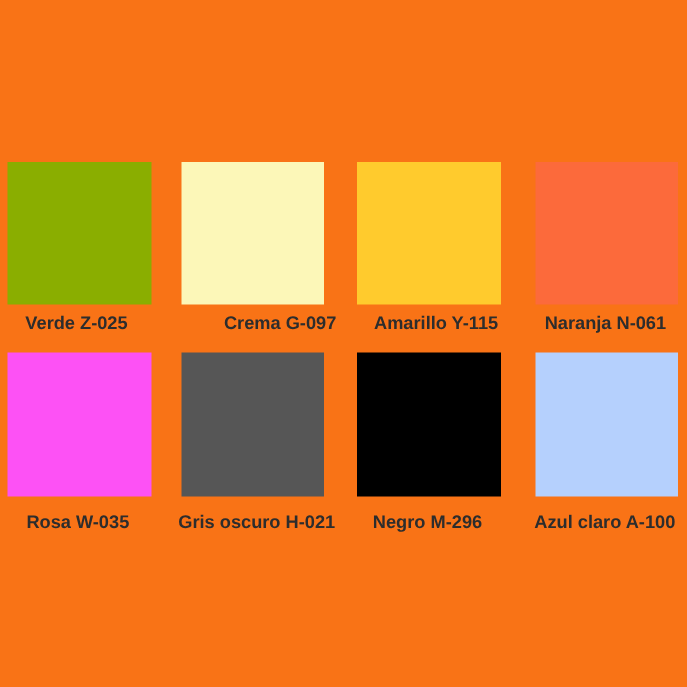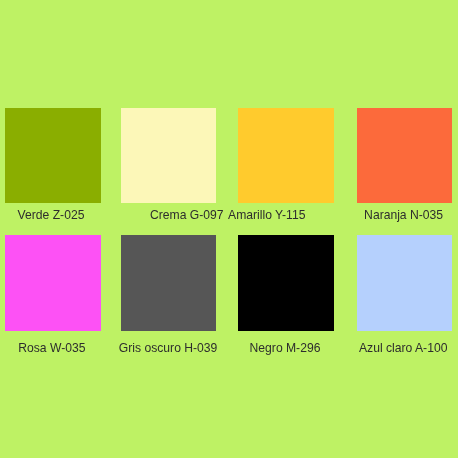--- a/index.html
+++ b/index.html
@@ -13,21 +13,22 @@
   }
   body {
     font-family: "Liberation Sans", sans-serif;
   }
   #swatch-sheet {
     position: absolute;
     left: 0;
     top: 0;
     width: 458px;
     height: 458px;
-    background: #bef264;
+    background: #f97316;
+    font-weight: bold;
   }
 
   
   .chip {
     position: absolute;
     width: 95.5px;
   }
   .row-1 .chip { top: 108.2px; height: 95.0px; }
   .row-2 .chip { top: 235.0px; height: 96.3px; }
 
@@ -45,21 +46,21 @@
     font-size: 12.15px;
     line-height: 14px;
     color: #2d2d2d;
     white-space: nowrap;
   }
   .row-1 .caption { top: 207.5px; }
   .row-2 .caption { top: 341px; }
 
   .r1c1 .caption { left: 3.25px; }
   .r1c2 .caption { left: 139px; }
-  .r1c3 .caption { left: 219px; }
+  .r1c3 .caption { left: 243px; }
   .r1c4 .caption { left: 355.85px; }
   .r2c1 .caption { left: 4.15px; }
   .r2c2 .caption { left: 118.85px; }
   .r2c3 .caption { left: 237.25px; }
   .r2c4 .caption { left: 355.45px; text-align: center; }
 </style>
 </head>
 <body>
 
 <div id="swatch-sheet">
@@ -74,31 +75,31 @@
     <div class="caption">Crema G-097</div>
   </div>
 
   <div class="cell row-1 col-3 r1c3">
     <div class="chip" style="background: rgb(255, 203, 45);"></div>
     <div class="caption">Amarillo Y-115</div>
   </div>
 
   <div class="cell row-1 col-4 r1c4">
     <div class="chip" style="background: rgb(252, 106, 59);"></div>
-    <div class="caption">Naranja N-035</div>
+    <div class="caption">Naranja N-061</div>
   </div>
 
   <div class="cell row-2 col-1 r2c1">
     <div class="chip" style="background: rgb(253, 81, 245);"></div>
     <div class="caption">Rosa W-035</div>
   </div>
 
   <div class="cell row-2 col-2 r2c2">
     <div class="chip" style="background: rgb(86, 86, 86);"></div>
-    <div class="caption">Gris oscuro H-039</div>
+    <div class="caption">Gris oscuro H-021</div>
   </div>
 
   <div class="cell row-2 col-3 r2c3">
     <div class="chip" style="background: rgb(0, 0, 0);"></div>
     <div class="caption">Negro M-296</div>
   </div>
 
   <div class="cell row-2 col-4 r2c4">
     <div class="chip" style="background: rgb(181, 208, 253);"></div>
     <div class="caption">Azul claro A-100</div>

